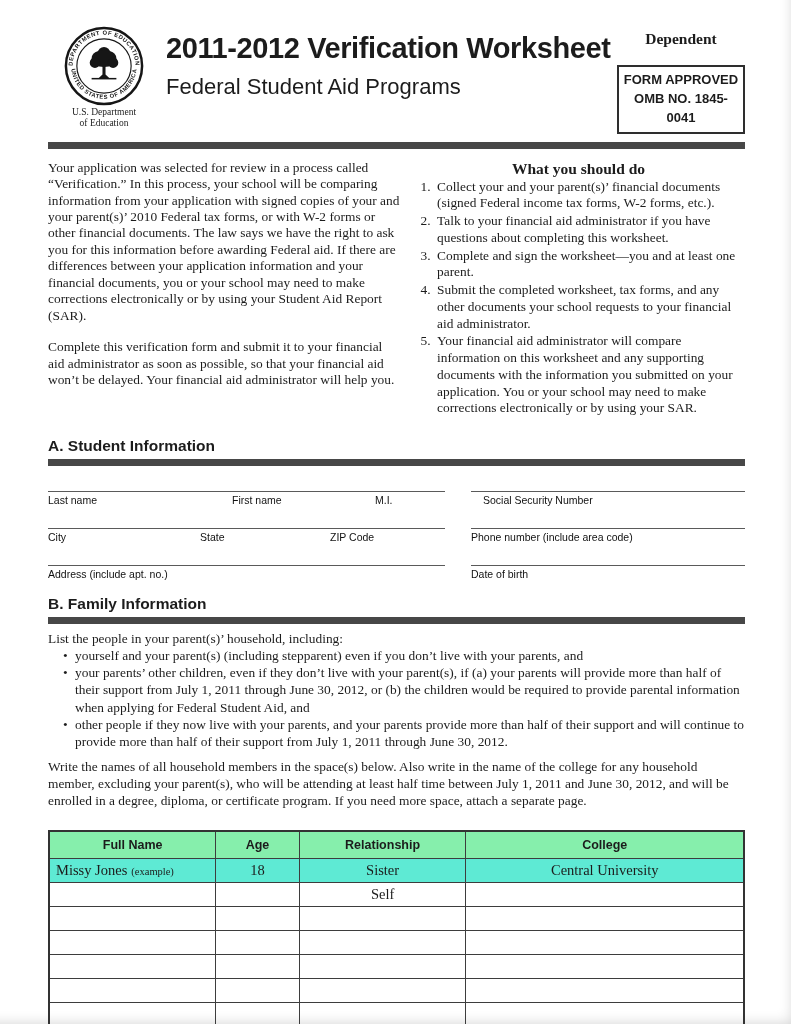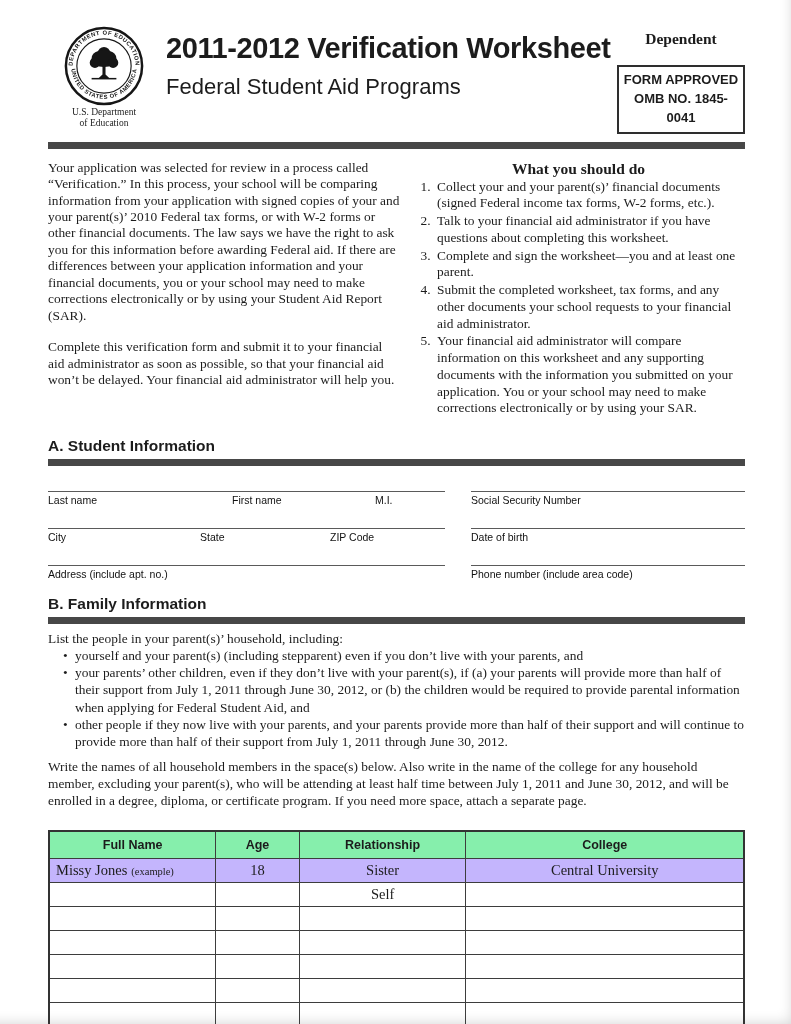--- a/index.html
+++ b/index.html
@@ -85,21 +85,21 @@
   .household-table th {
     font-family: "Liberation Sans", sans-serif; font-size: 12.5px; font-weight: bold;
     border: 1.6px solid #3d3d3d; height: 27px; text-align: center; background: #86efac;
   }
   .household-table td {
     border: 1.6px solid #3d3d3d; height: 24px;
     font-size: 14.5px; text-align: center; padding: 0 6px;
     overflow: hidden; white-space: nowrap;
   }
   .household-table td.name-cell { text-align: left; }
-  .household-table tr.example-row td { background: #c4b5fd; }
+  .household-table tr.example-row td { background: #5eead4; }
   .example-note { font-size: 10.5px; margin-left: 4px; }
 </style>
 </head>
 <body>
 
 <div class="page">
 
   <div class="header">
     <div class="seal-wrap">
       <svg class="seal-svg" viewBox="0 0 84 84">
@@ -174,27 +174,27 @@
           <span class="flabel" style="left:0">City</span>
           <span class="flabel" style="left:152px">State</span>
           <span class="flabel" style="left:282px">ZIP Code</span>
         </div>
         <div class="field-row">
           <span class="flabel" style="left:0">Address (include apt. no.)</span>
         </div>
       </div>
       <div class="fields-right">
         <div class="field-row">
-          <span class="flabel" style="left:0">Social Security Number</span>
+          <span class="flabel" style="left:12px">Social Security Number</span>
+        </div>
+        <div class="field-row">
+          <span class="flabel" style="left:0">Phone number (include area code)</span>
         </div>
         <div class="field-row">
           <span class="flabel" style="left:0">Date of birth</span>
-        </div>
-        <div class="field-row">
-          <span class="flabel" style="left:0">Phone number (include area code)</span>
         </div>
       </div>
     </div>
   </div>
 
   <div id="section-b">
     <div class="section-heading">B.  Family Information</div>
     <div class="section-bar"></div>
 
     <div class="b-intro">List the people in your parent(s)’ household, including:</div>

